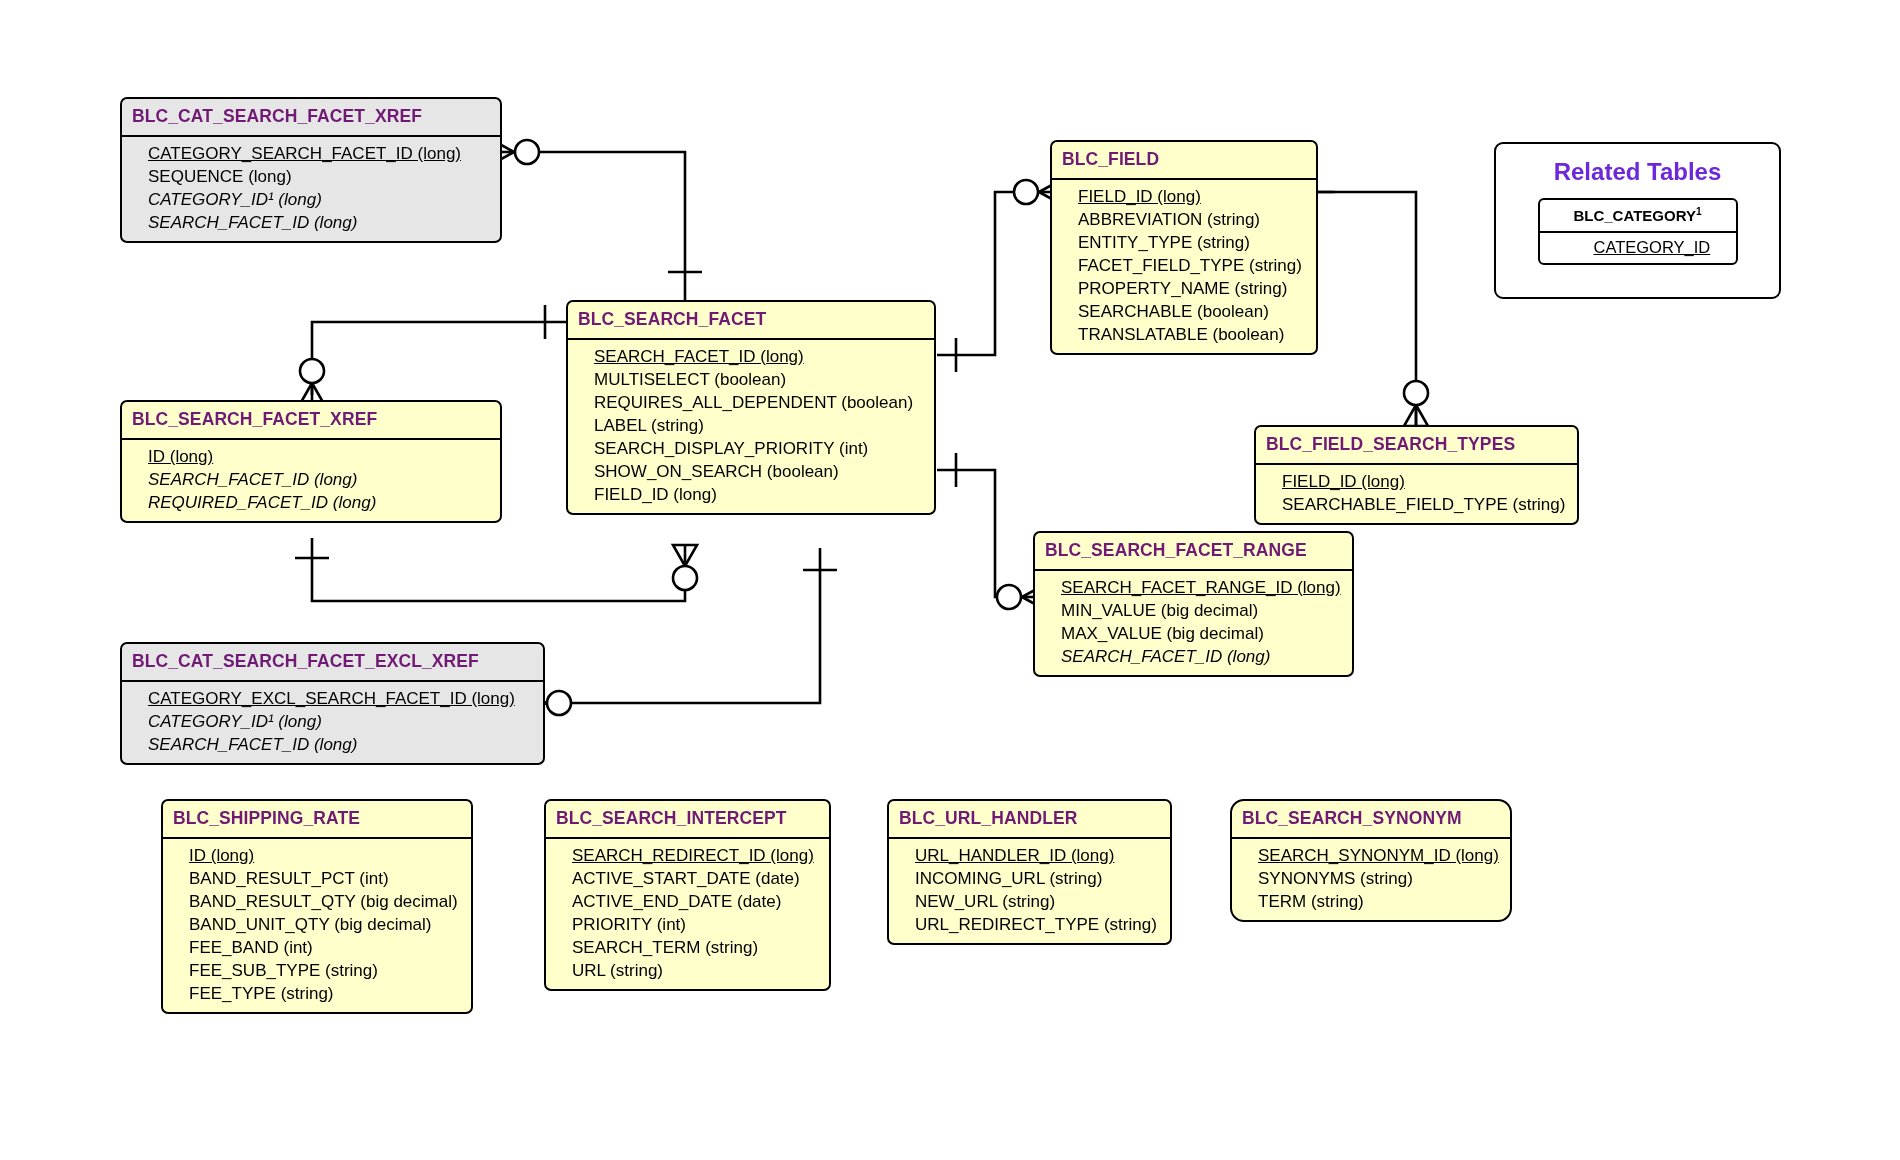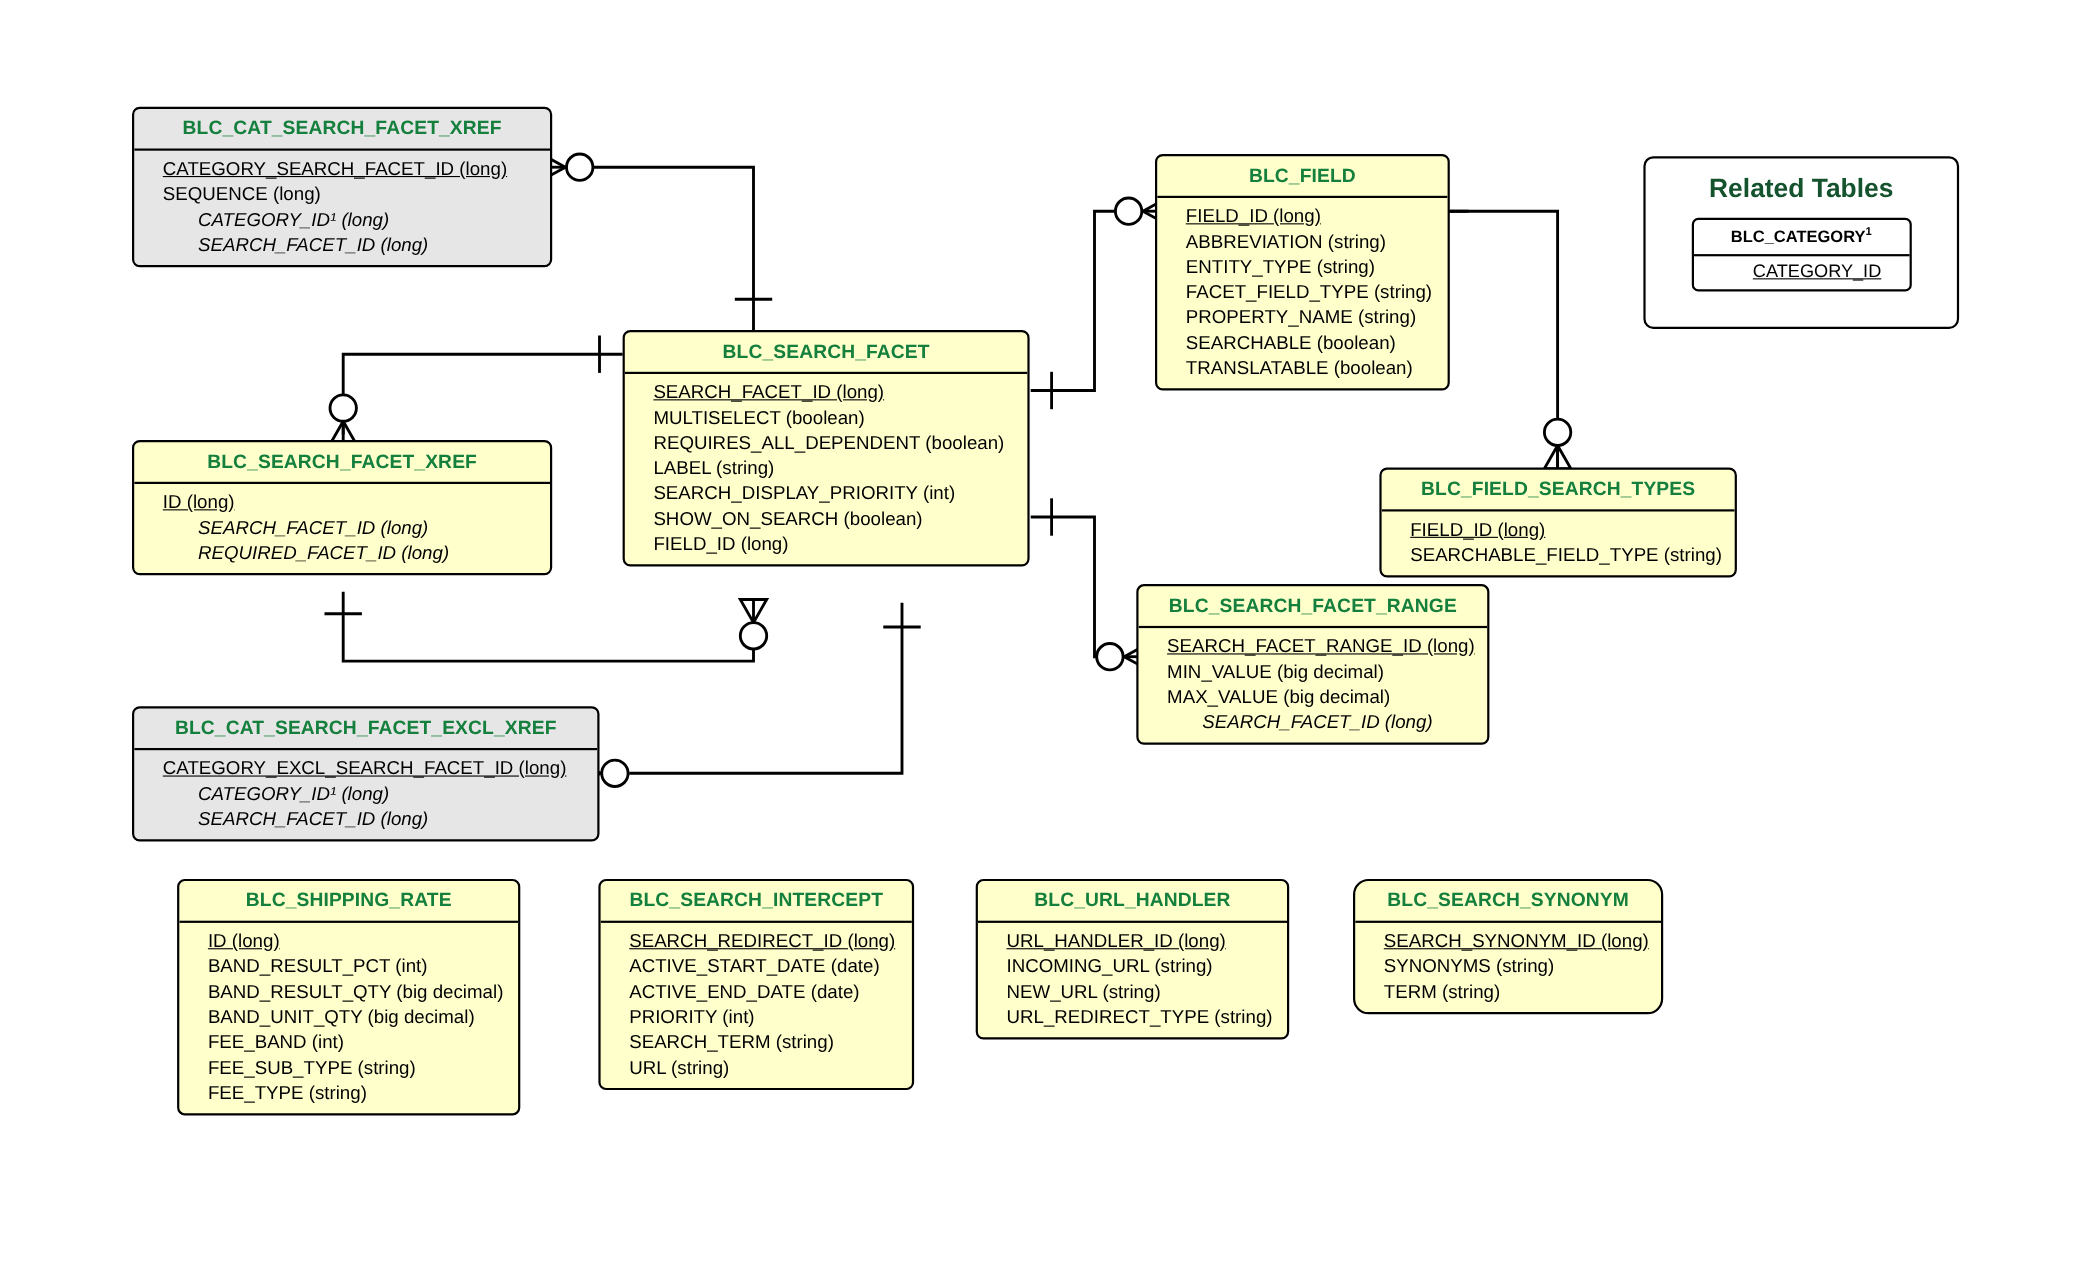--- a/index.html
+++ b/index.html
@@ -23,51 +23,50 @@
   .tbl{
     position:absolute;
     border:2.4px solid #000;
     border-radius:7px;
     box-sizing:border-box;
     overflow:hidden;
     background:#ffffcc;
   }
   .tbl.gray{background:#e6e6e6;}
   .tbl .hdr{
-    text-align:center;
     font-weight:bold;
     font-size:17.5px;
     letter-spacing:0.1px;
     padding:7px 10px 8px 10px;
     border-bottom:2.4px solid #000;
-    color:#15803d;
+    color:#701a75;
     white-space:nowrap;
   }
   .tbl .body{padding:5px 0 7px 0;}
   .tbl .col{
     font-size:17px;
     line-height:23px;
     padding:0 26px;
     white-space:nowrap;
     color:#000;
   }
   .tbl .col.pk{text-decoration:underline;}
-  .tbl .col.fk{font-style:italic;margin-left:32px;}
+  .tbl .col.fk{font-style:italic;}
 
   
   .related{
     position:absolute;
     border:2.8px solid #000;
     border-radius:9px;
     background:#ffffff;
     box-sizing:border-box;
   }
   .related .rt-title{
     text-align:center;font-weight:bold;font-size:24px;
-    padding:14px 0 12px 0;color:#14532d;
+    padding:14px 0 12px 0;color:#6d28d9;
   }
   .related .rt-box{
     margin:0 auto 14px auto;
     border:2.4px solid #000;
     border-radius:6px;
     background:#ffffff;
     width:200px;
     box-sizing:border-box;
   }
   .related .rt-box .rt-hdr{

